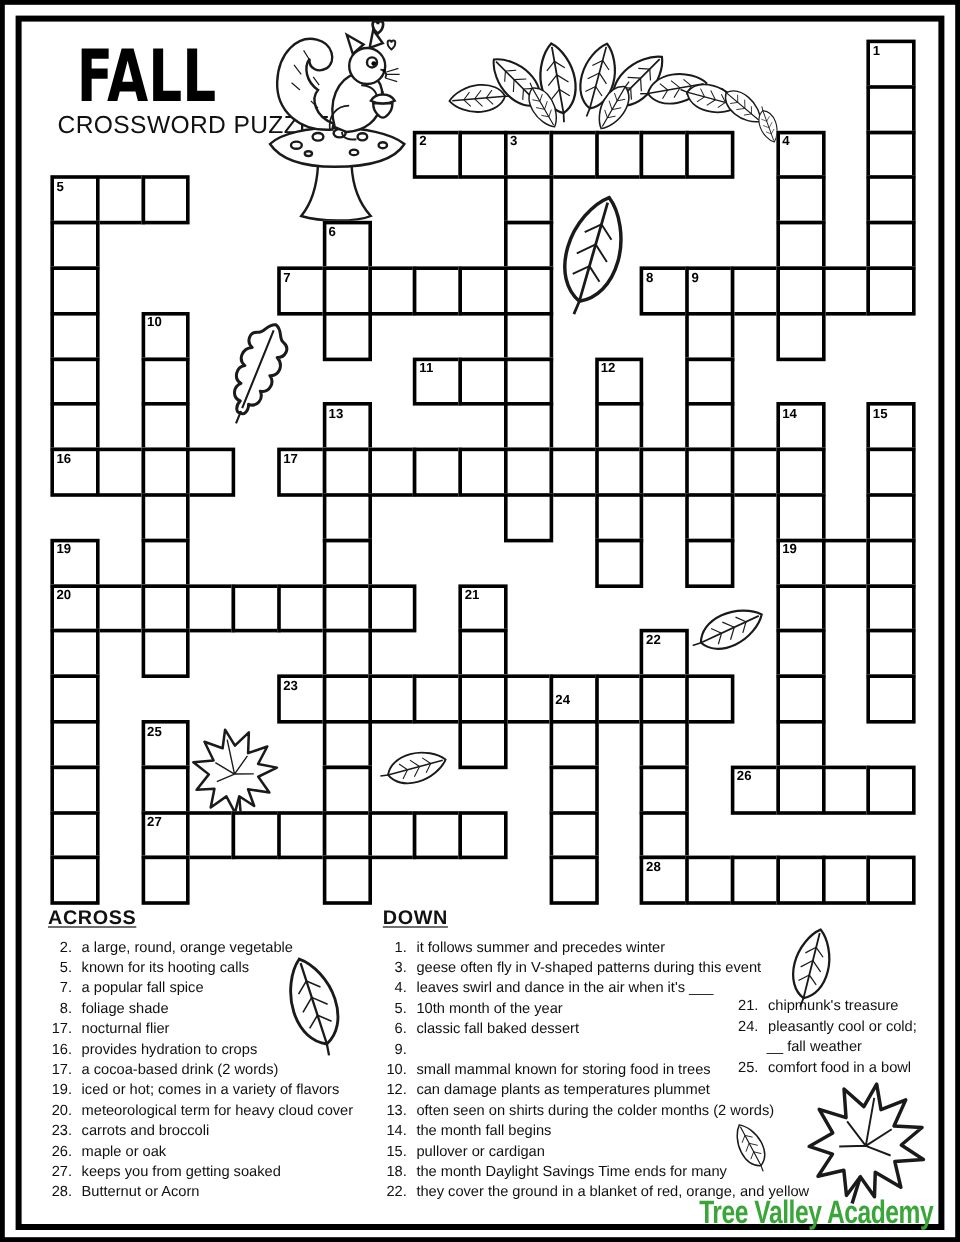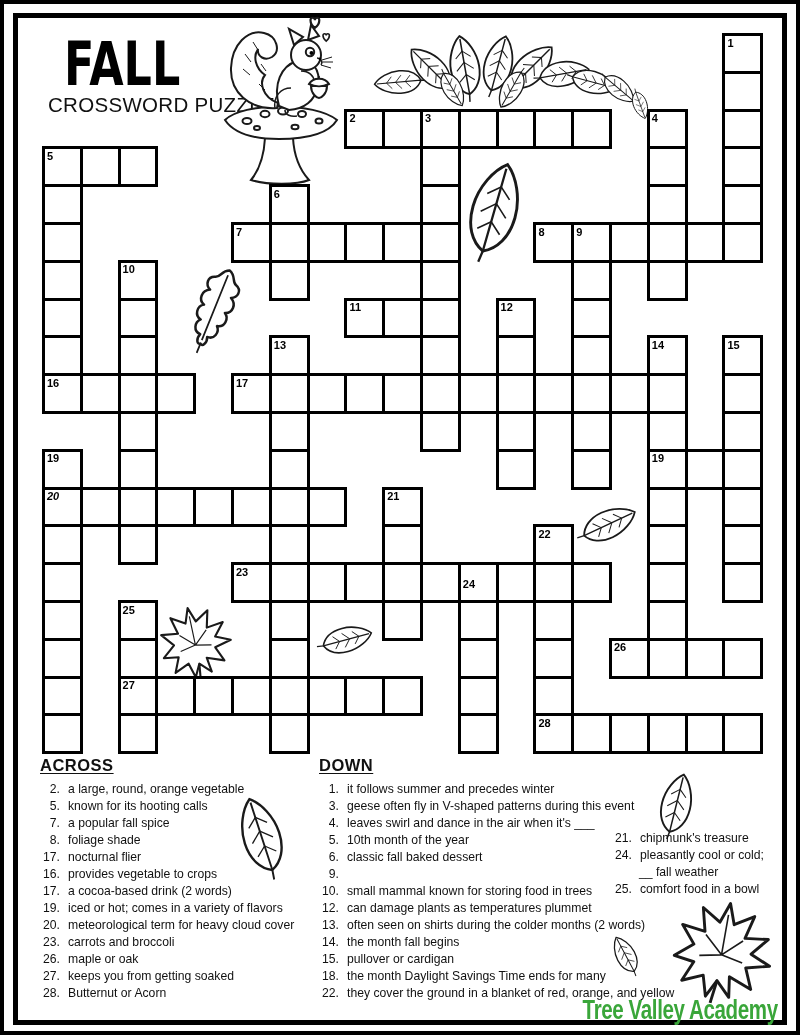--- a/index.html
+++ b/index.html
@@ -302,21 +302,21 @@
     <div class="cellnum" style="left: 122.6px; top: 264.3px;">10</div>
     <div class="cellnum" style="left: 349.4px; top: 302.1px;">11</div>
     <div class="cellnum" style="left: 500.6px; top: 302.1px;">12</div>
     <div class="cellnum" style="left: 273.8px; top: 339.9px;">13</div>
     <div class="cellnum" style="left: 651.8px; top: 339.9px;">14</div>
     <div class="cellnum" style="left: 727.4px; top: 339.9px;">15</div>
     <div class="cellnum" style="left: 47px; top: 377.7px;">16</div>
     <div class="cellnum" style="left: 236px; top: 377.7px;">17</div>
     <div class="cellnum" style="left: 47px; top: 453.3px;">19</div>
     <div class="cellnum" style="left: 651.8px; top: 453.3px;">19</div>
-    <div class="cellnum" style="left: 47px; top: 491.1px; font-style: italic;">20</div>
+    <div class="cellnum" style="left: 47px; top: 491.1px;">20</div>
     <div class="cellnum" style="left: 387.2px; top: 491.1px;">21</div>
     <div class="cellnum" style="left: 538.4px; top: 528.9px;">22</div>
     <div class="cellnum" style="left: 236px; top: 566.7px;">23</div>
     <div class="cellnum" style="left: 462.8px; top: 566.7px; margin-top: 12px;">24</div>
     <div class="cellnum" style="left: 122.6px; top: 604.5px;">25</div>
     <div class="cellnum" style="left: 614px; top: 642.3px;">26</div>
     <div class="cellnum" style="left: 122.6px; top: 680.1px;">27</div>
     <div class="cellnum" style="left: 538.4px; top: 717.9px;">28</div>
   </div>
 
@@ -338,21 +338,21 @@
       <div class="clue">
         <span class="cnum">8.</span>
         <span class="ctext">foliage shade</span>
       </div>
       <div class="clue">
         <span class="cnum">17.</span>
         <span class="ctext">nocturnal flier</span>
       </div>
       <div class="clue">
         <span class="cnum">16.</span>
-        <span class="ctext">provides vegetable to crops</span>
+        <span class="ctext">provides hydration to crops</span>
       </div>
       <div class="clue">
         <span class="cnum">17.</span>
         <span class="ctext">a cocoa-based drink (2 words)</span>
       </div>
       <div class="clue">
         <span class="cnum">19.</span>
         <span class="ctext">iced or hot; comes in a variety of flavors</span>
       </div>
       <div class="clue">

